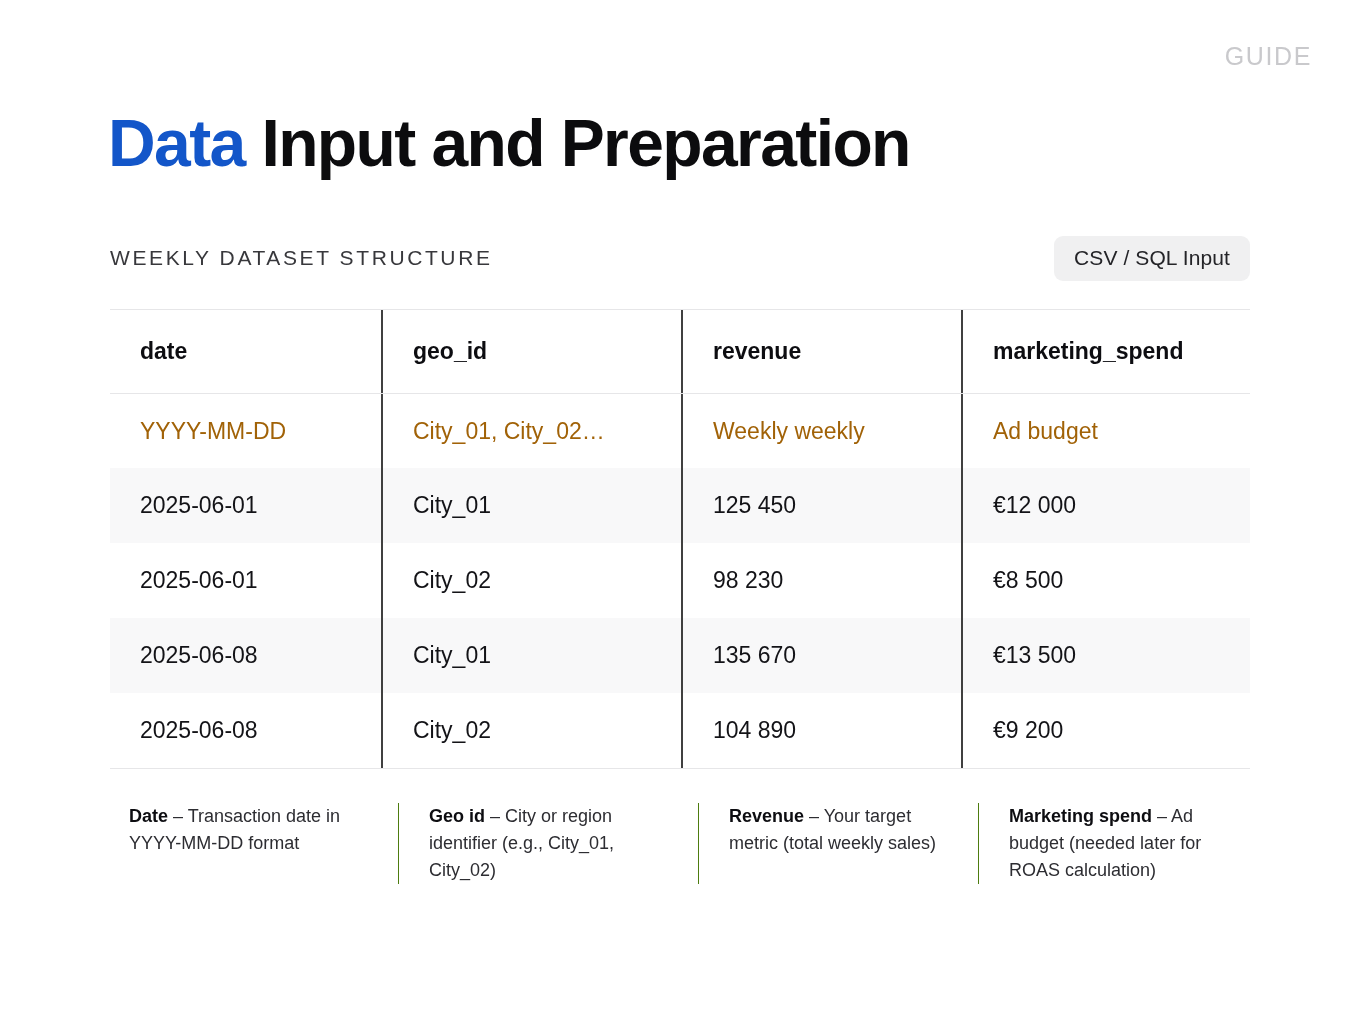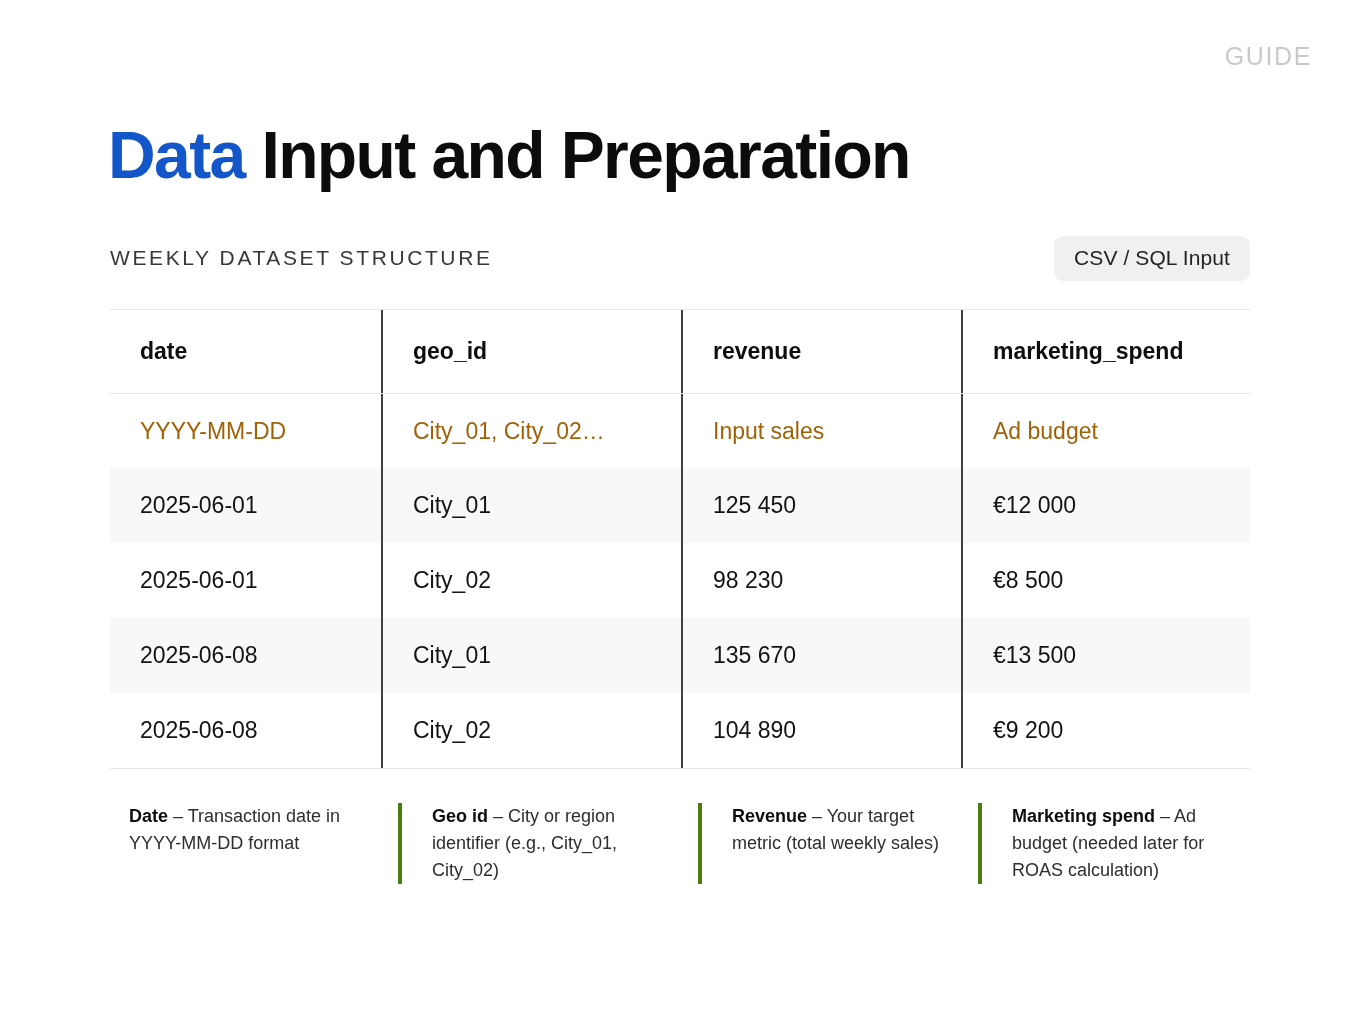--- a/index.html
+++ b/index.html
@@ -28,21 +28,21 @@
     font-size: 25px;
     letter-spacing: 1.6px;
     color: #c9c9cc;
     font-weight: 400;
   }
 
   
   .title {
     position: absolute;
     left: 108px;
-    top: 116px;
+    top: 104px;
     font-size: 66px;
     line-height: 78px;
     font-weight: 700;
     letter-spacing: -1.6px;
     color: #0c0c0e;
     white-space: nowrap;
   }
   .title .accent { color: #1356C9; }
 
   
@@ -123,21 +123,21 @@
   .notes {
     position: absolute;
     left: 127px;
     top: 803px;
     width: 1140px;
     display: flex;
   }
   .note {
     padding-left: 30px;
     padding-right: 26px;
-    border-left: 4px solid #4d7c0f;
+    border-left: 1px solid #4d7c0f;
     font-size: 18px;
     line-height: 27px;
     color: #2d2d32;
   }
   .note:first-child { border-left: none; padding-left: 2px; }
   .note b { font-weight: 700; color: #0d0d11; }
 </style>
 </head>
 <body>
 
@@ -157,21 +157,21 @@
     <div class="trow header">
       <div class="tcell col-0">date</div>
       <div class="tcell col-1">geo_id</div>
       <div class="tcell col-2">revenue</div>
       <div class="tcell col-3">marketing_spend</div>
     </div>
 
     <div class="trow desc">
       <div class="tcell col-0">YYYY-MM-DD</div>
       <div class="tcell col-1">City_01, City_02…</div>
-      <div class="tcell col-2">Input sales</div>
+      <div class="tcell col-2">Weekly weekly</div>
       <div class="tcell col-3">Ad budget</div>
     </div>
 
     <div class="trow data striped">
       <div class="tcell col-0">2025-06-01</div>
       <div class="tcell col-1">City_01</div>
       <div class="tcell col-2">125 450</div>
       <div class="tcell col-3">€12 000</div>
     </div>
 

